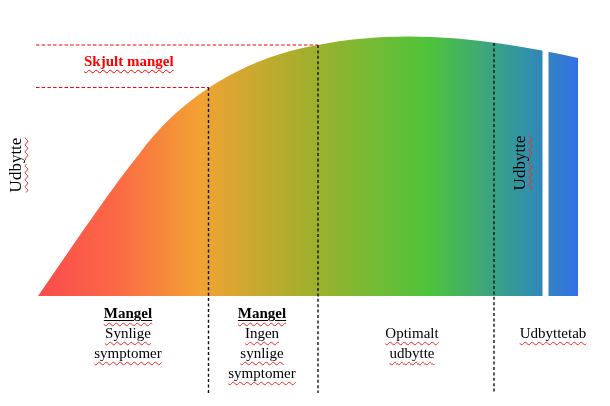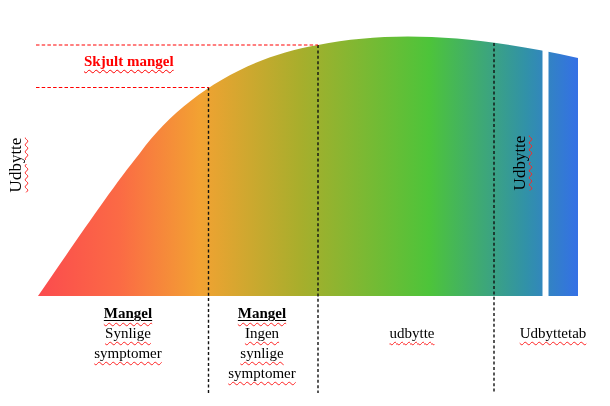--- a/index.html
+++ b/index.html
@@ -91,20 +91,21 @@
 
   <div class="zone zone-2">
     <span class="hdrwrap"><span class="hdr">Mangel</span></span>
     <div class="zl">Ingen</div>
     <div class="zl">synlige</div>
     <div class="zl">symptomer</div>
   </div>
 
   <div class="zone zone-3">
     <div class="zl"></div>
+    <div class="zl">Optimalt</div>
     <div class="zl">udbytte</div>
   </div>
 
   <div class="zone zone-4">
     <div class="zl"></div>
     <div class="zl">Udbyttetab</div>
     <div class="zl"></div>
   </div>
 
 </div>

